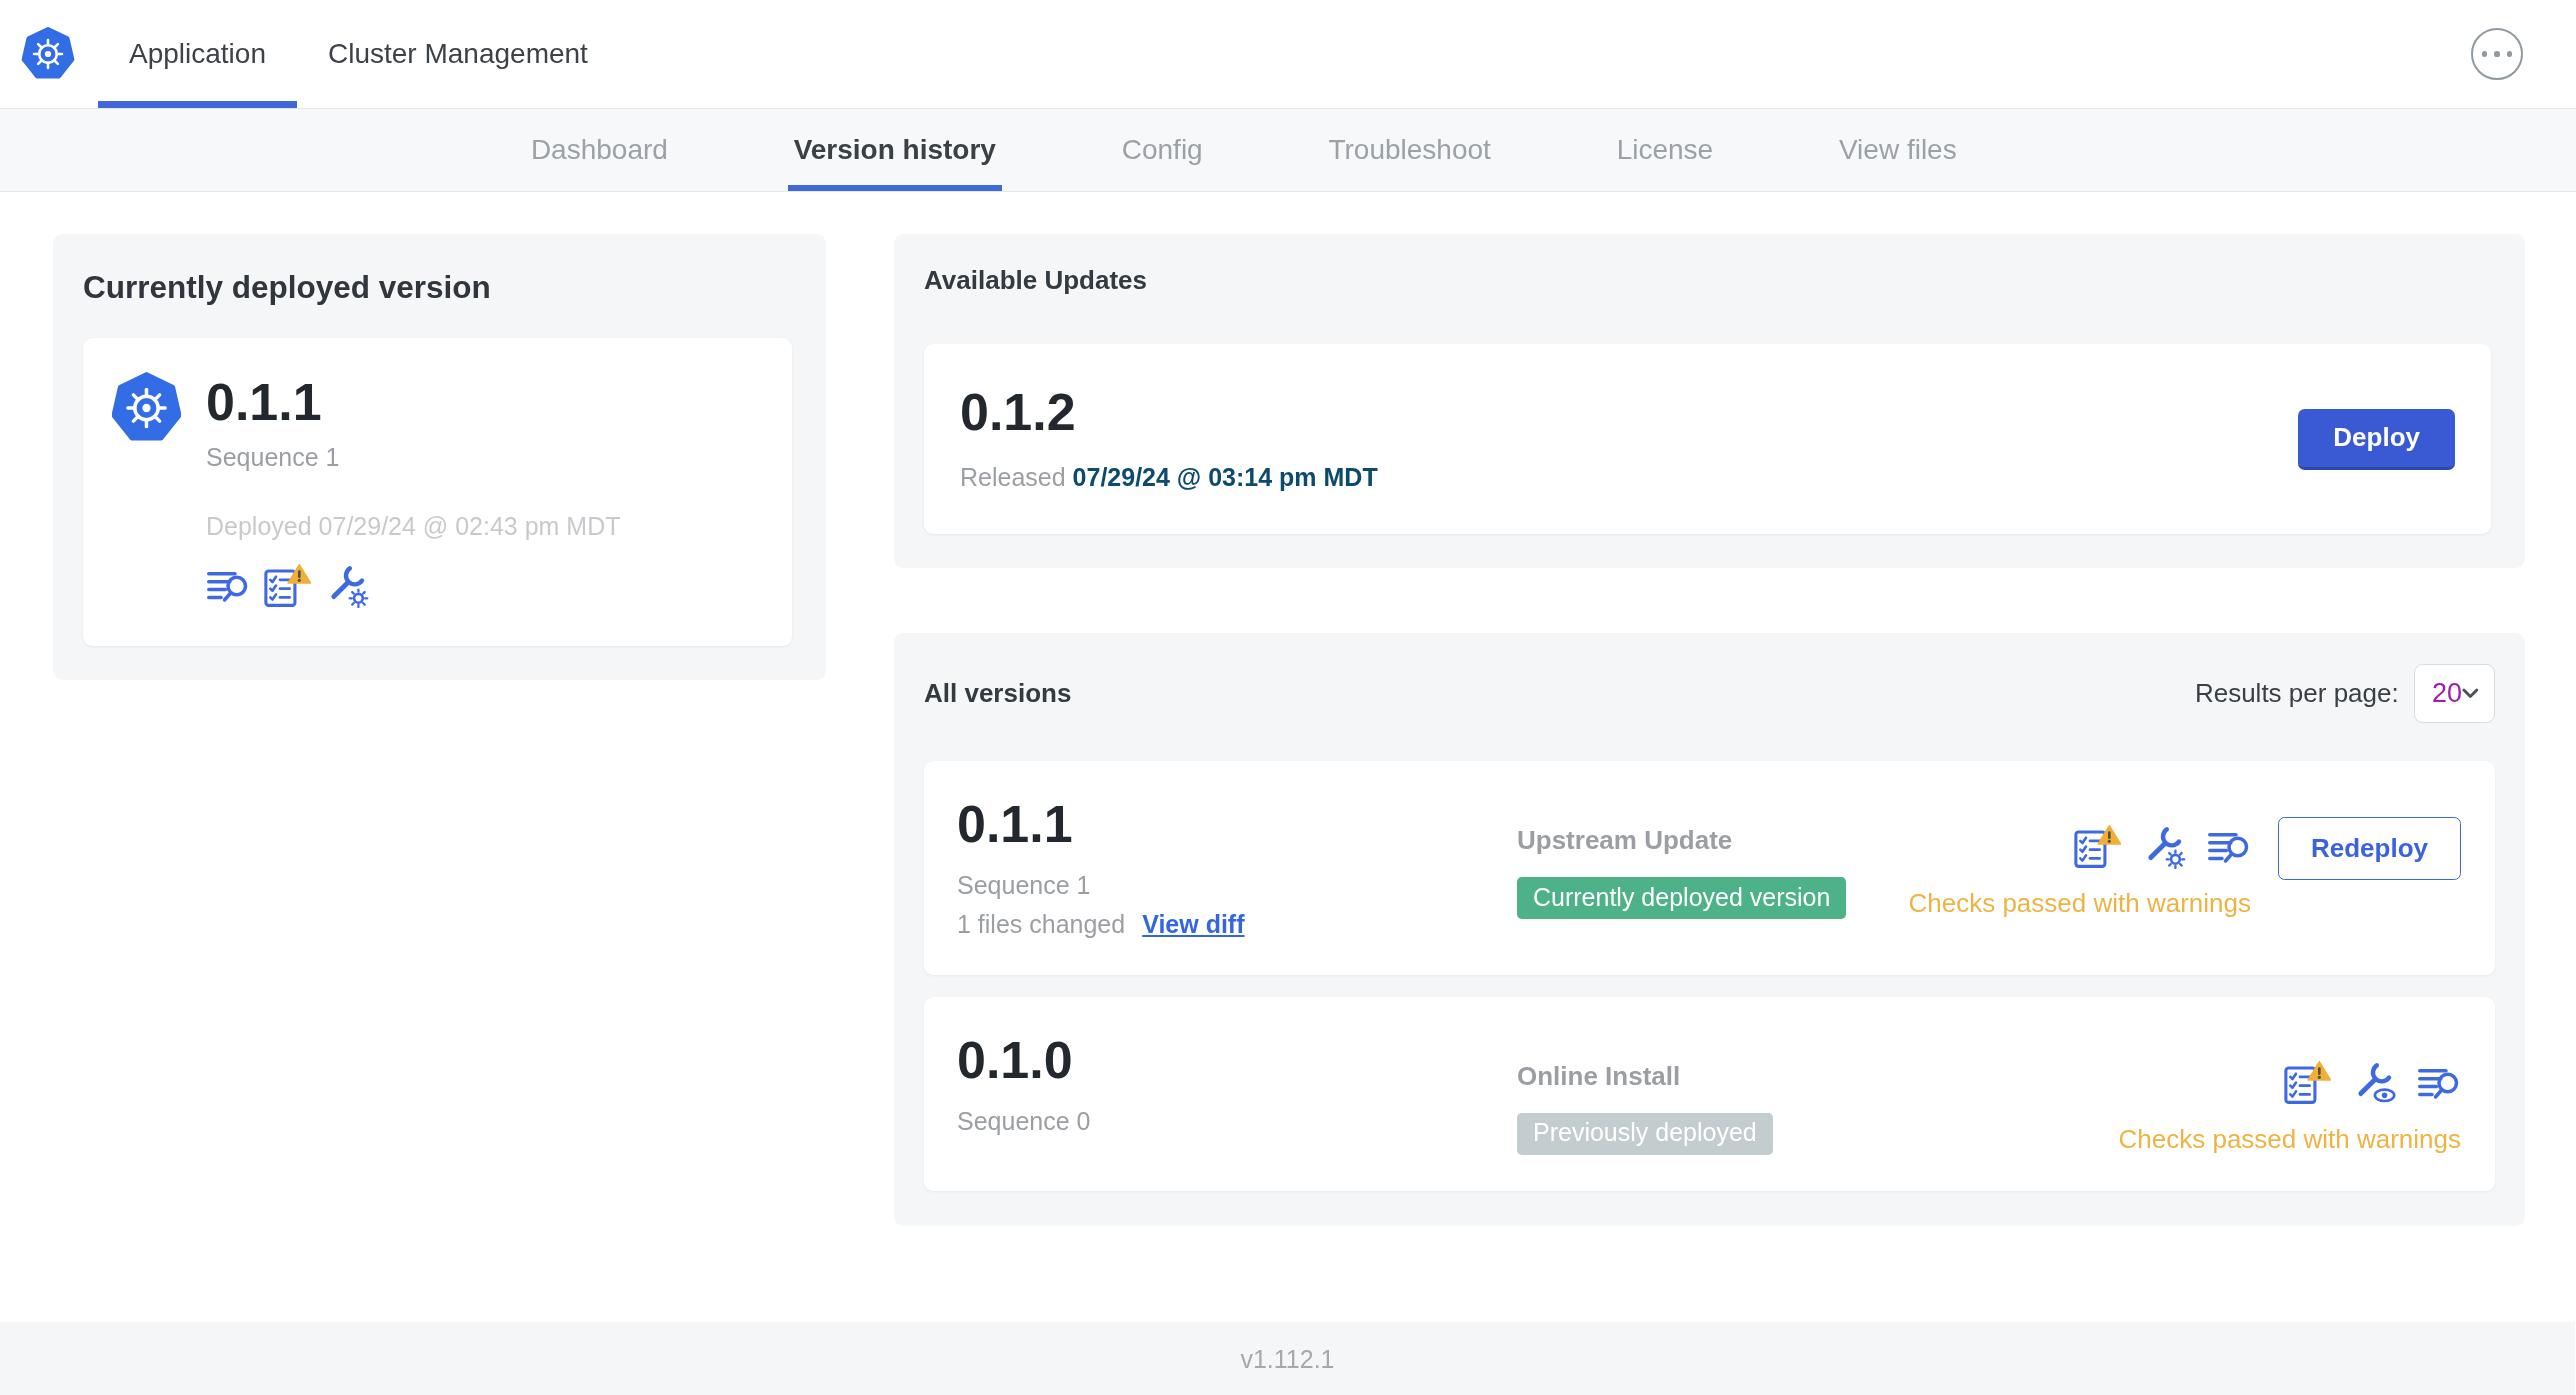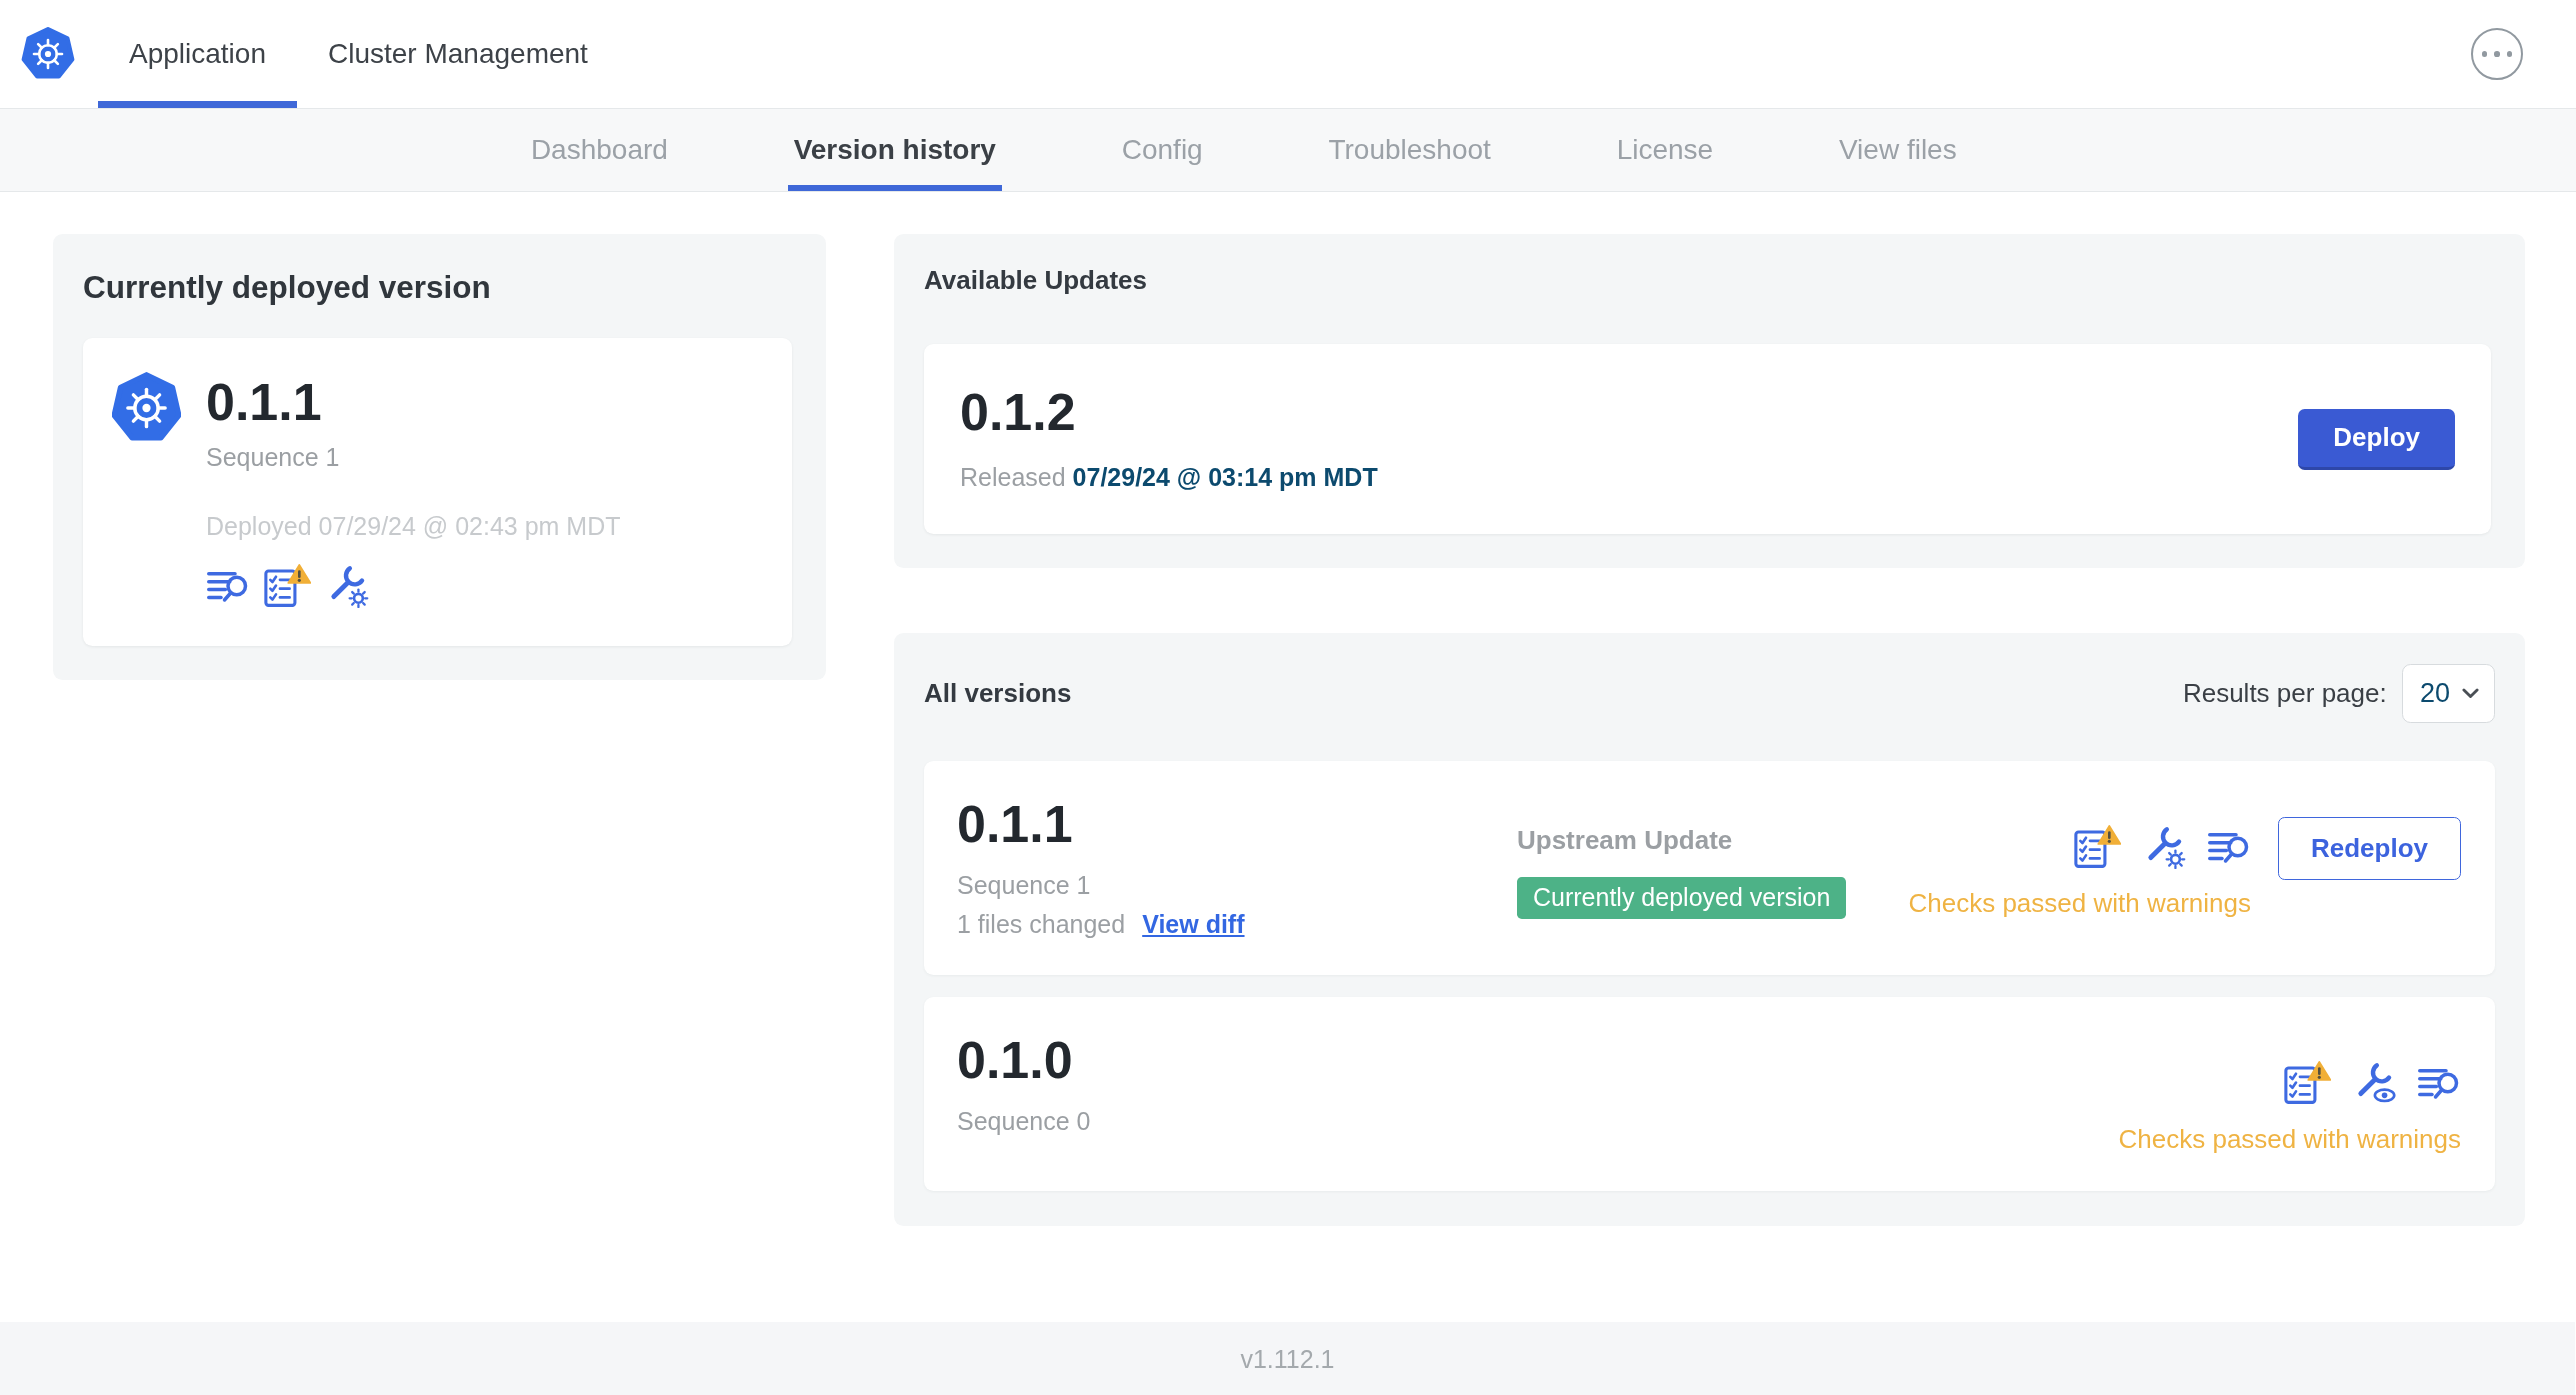--- a/index.html
+++ b/index.html
@@ -42,21 +42,21 @@
   .upd-version{font-size:52px;font-weight:700;color:#23282e;line-height:1;}
   .upd-released{font-size:25px;color:#9b9fa3;margin-top:25px;}
   .upd-released b{font-weight:700;color:#0c4a6e;}
   .deploy-btn{background:#3a5ad3;border:none;border-bottom:3.8px solid #2e47a9;border-radius:6.7px;color:#fff;font-size:26px;font-weight:700;padding:0 35px;height:61px;cursor:pointer;font-family:inherit;}
 
   .allv-panel{margin-top:65px;padding:31px 30px 35px 30px;box-sizing:border-box;}
   .allv-head{display:flex;align-items:center;justify-content:space-between;margin-bottom:38px;}
   .allv-head .panel-title{margin:0;}
   .rpp{display:flex;align-items:center;gap:15.3px;}
   .rpp-label{font-size:26px;color:#3a3f45;}
-  .rpp-select{width:93px;height:59px;background:#fff;border:1.9px solid #d7dbde;border-radius:8.6px;display:flex;align-items:center;justify-content:space-between;padding:0 15.3px 0 17px;box-sizing:border-box;font-size:27px;color:#0c4a6e;cursor:pointer;}
+  .rpp-select{width:81px;height:59px;background:#fff;border:1.9px solid #d7dbde;border-radius:8.6px;display:flex;align-items:center;justify-content:space-between;padding:0 15.3px 0 17px;box-sizing:border-box;font-size:27px;color:#a21caf;cursor:pointer;}
 
   .version-row{background:#fff;border-radius:9.5px;box-shadow:0 1px 2.9px rgba(50,60,70,.06);padding:37px 34px 36px 33px;display:flex;align-items:flex-start;margin-bottom:22px;}
   .version-row:last-child{margin-bottom:0;}
   .v-col{width:560px;flex:0 0 auto;}
   .row-version{font-size:52px;font-weight:700;color:#23282e;line-height:1;}
   .row-seq{font-size:25px;color:#9b9fa3;margin-top:21px;}
   .row-files{font-size:25px;color:#9b9fa3;margin-top:9.5px;display:flex;gap:17px;align-items:baseline;}
   .view-diff{color:#3367e2;font-weight:700;text-decoration:underline;cursor:pointer;}
   .mid-col{flex:1;padding-top:27px;}
   .row-source{font-size:26px;font-weight:700;color:#9b9fa3;}
@@ -265,20 +265,24 @@
             </div>
             <button class="redeploy-btn">Redeploy</button>
           </div>
         </div>
 
         <div class="version-row">
           <div class="v-col">
             <div class="row-version">0.1.0</div>
             <div class="row-seq">Sequence 0</div>
           </div>
+          <div class="mid-col">
+            <div class="row-source">Online Install</div>
+            <span class="badge gray">Previously deployed</span>
+          </div>
           <div class="right-cluster">
             <div class="icons-status">
               <div class="icon-row">
                 <span class="act-icon">
                     <svg width="48" height="44" viewBox="0 0 54 50">
                       <use href="#ic-preflight"></use>
                     </svg>
                   </span>
                 <span class="act-icon">
                     <svg width="44" height="44" viewBox="0 0 50 50">

